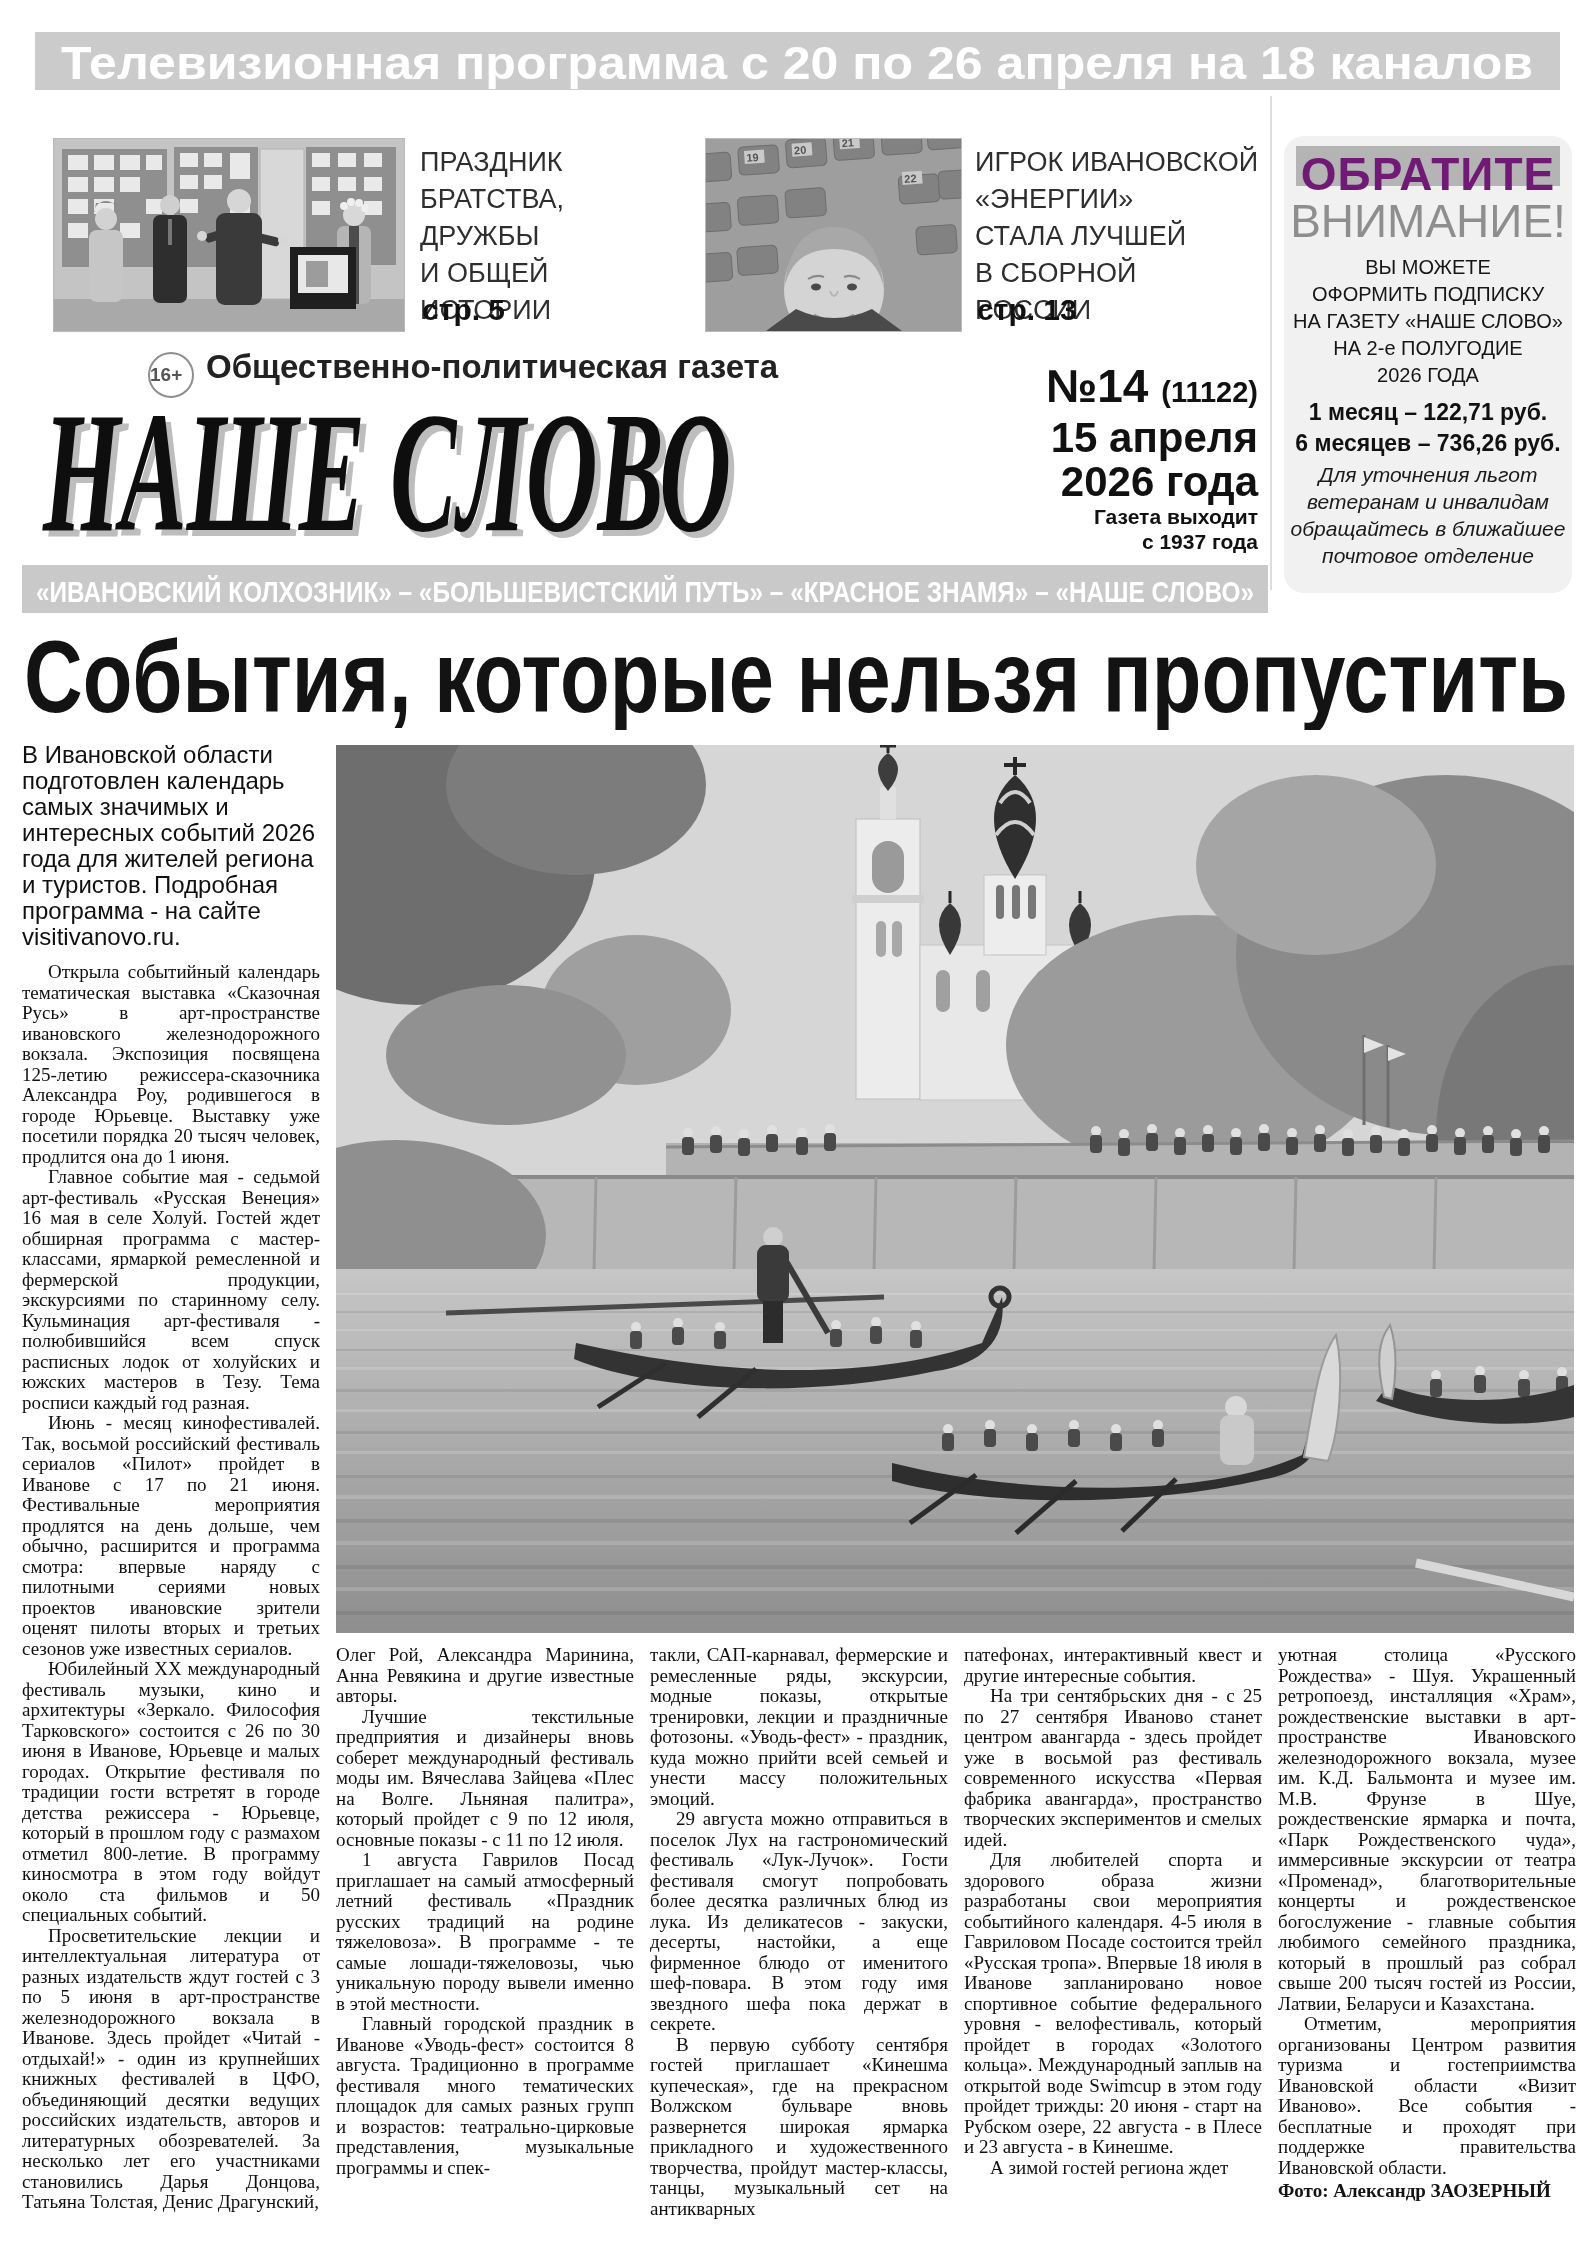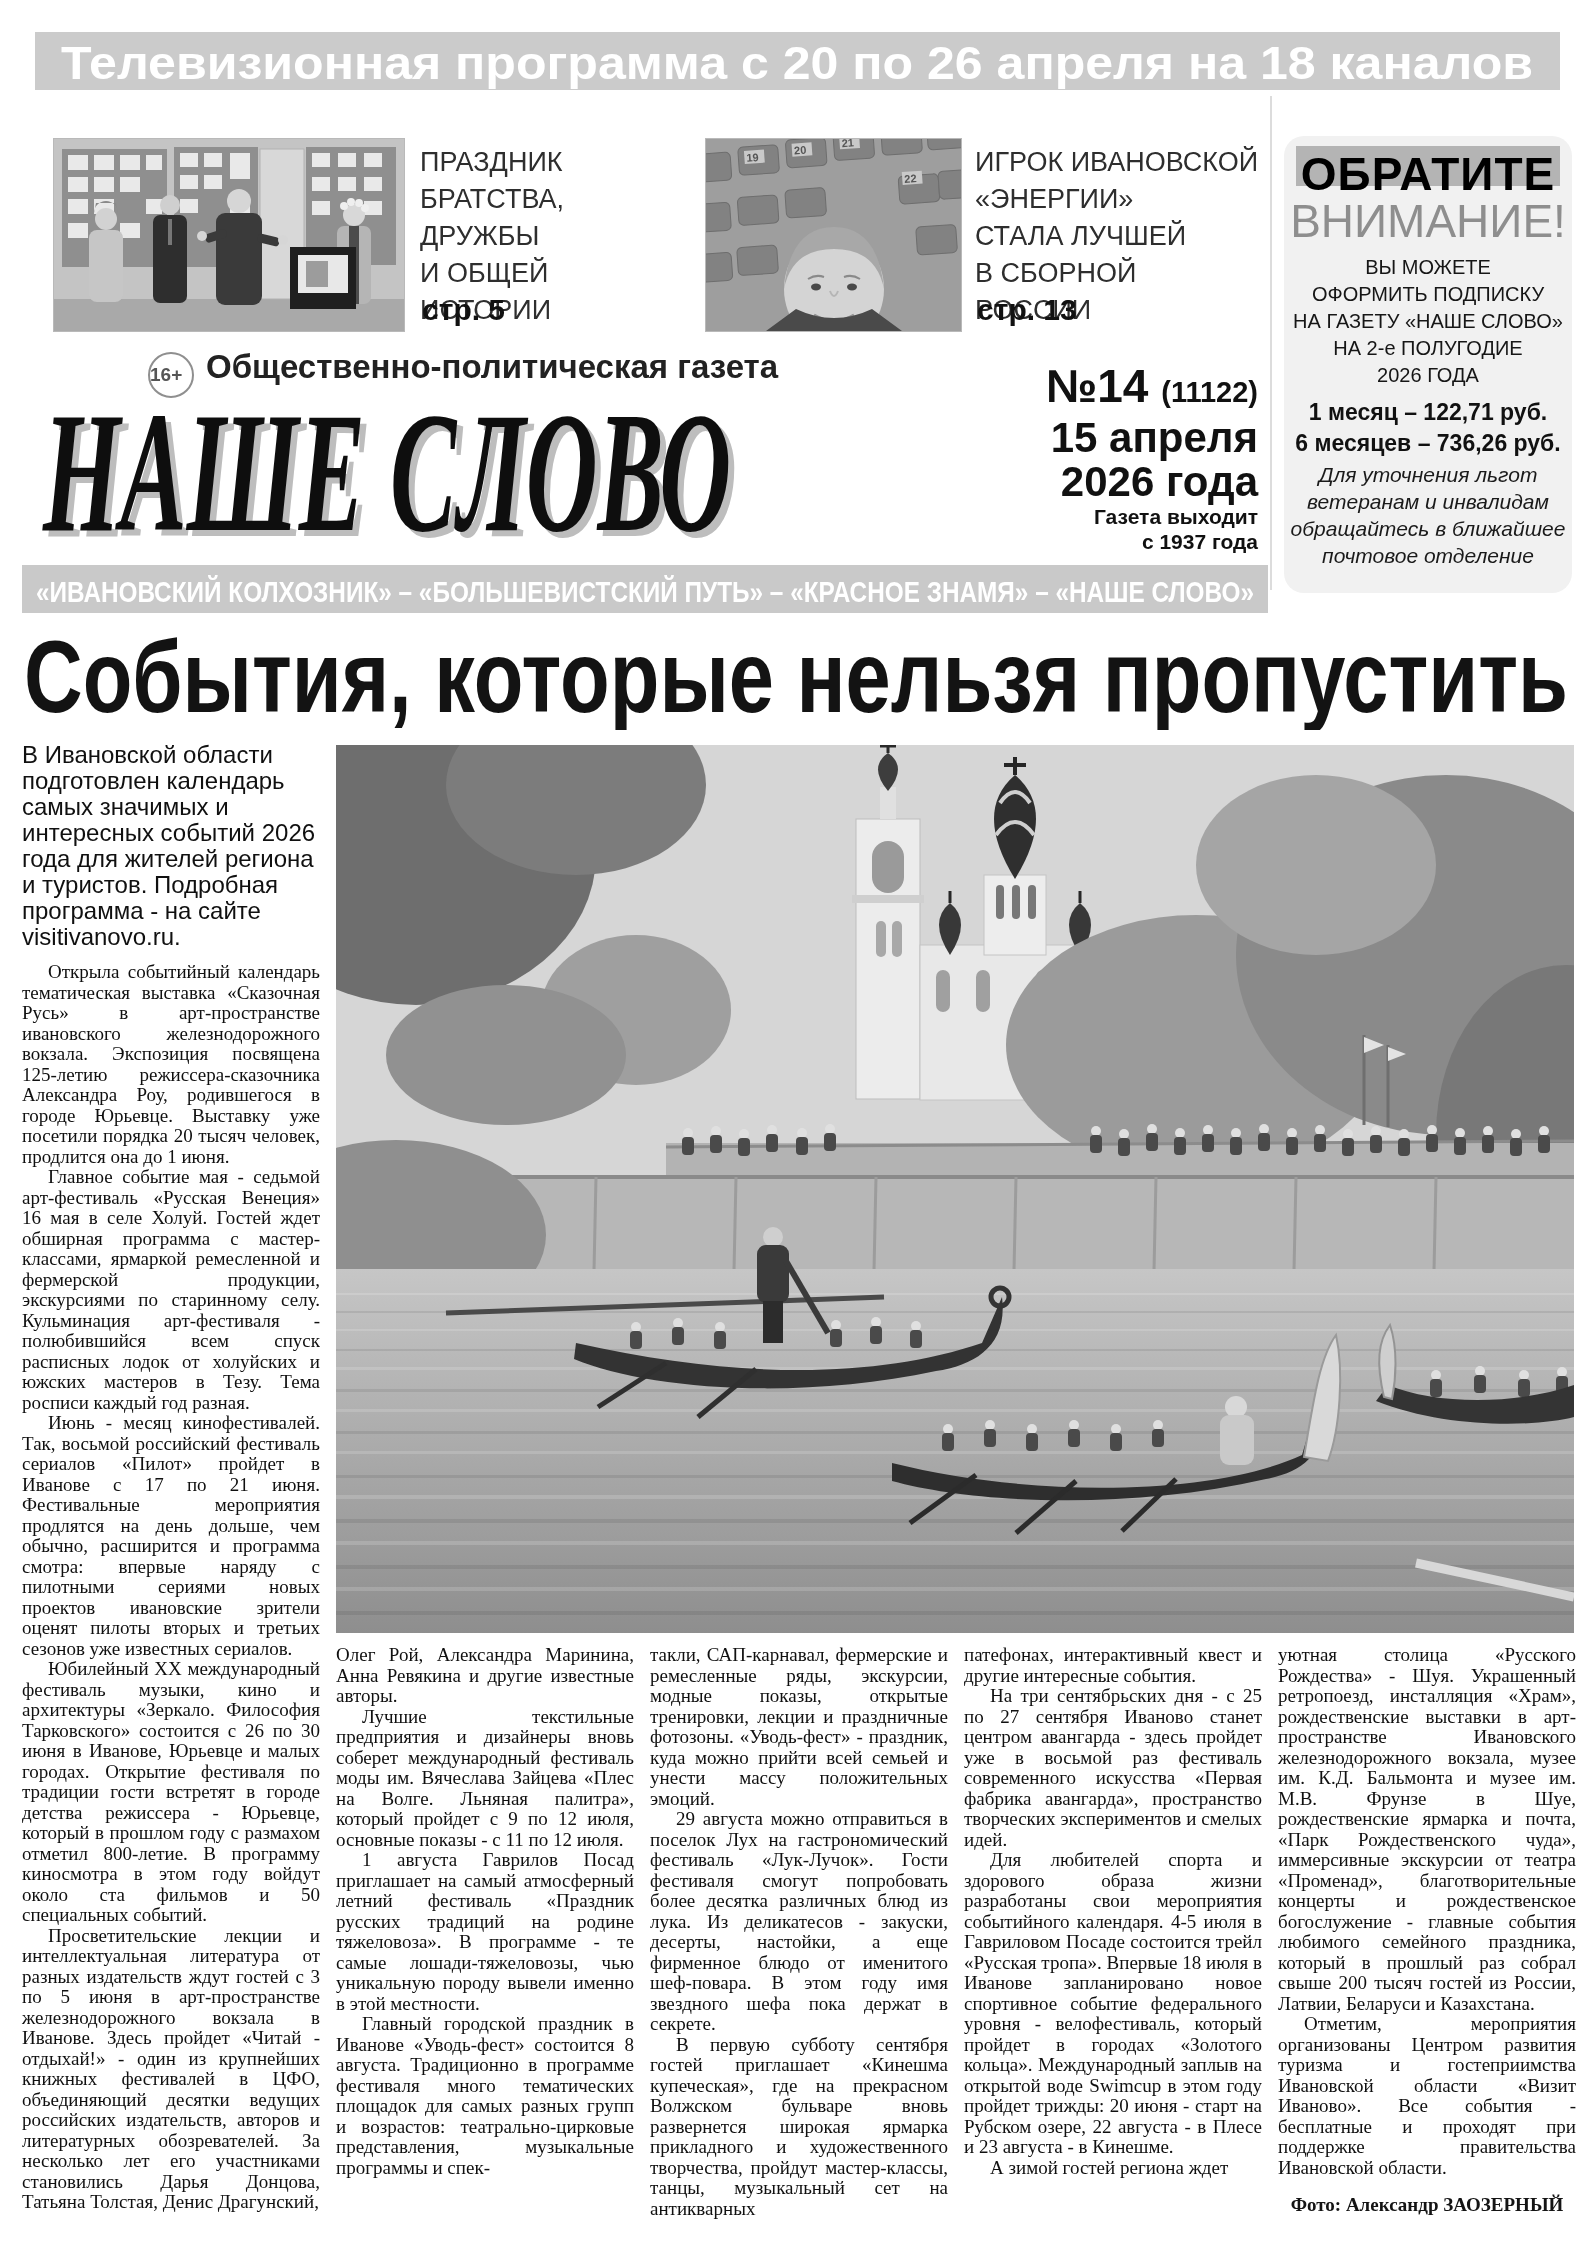--- a/index.html
+++ b/index.html
@@ -21,21 +21,21 @@
   #teaser1-ref{left:422px;top:293px;}
   #teaser2-ref{left:977px;top:293px;}
 
   
   #v-divider{left:1270px;top:96px;width:2px;height:494px;background:#dcdcdc;}
 
   
   #notice-box{left:1284px;top:136px;width:288px;height:457px;background:#f1f1f1;
               border-radius:20px;text-align:center;overflow:hidden;}
   #notice-title1{margin:10px 12px 8px;height:40px;line-height:57px;background:#b4b4b4;
-                 color:#000000;font-size:46px;font-weight:bold;letter-spacing:1px;}
+                 color:#701a75;font-size:46px;font-weight:bold;letter-spacing:1px;}
   #notice-title2{margin-top:2px;font-size:46px;font-weight:normal;color:#8e8e8e;letter-spacing:0;}
   #notice-body{margin:6px 4px 0;font-size:20px;line-height:27px;color:#161616;white-space:pre-line;}
   #notice-prices{margin-top:8px;font-weight:bold;font-size:23px;line-height:31px;color:#111;}
   #notice-note{margin-top:2px;font-style:italic;font-size:21px;line-height:27px;color:#1a1a1a;white-space:pre-line;}
 
   
   #age-badge{left:148px;top:352px;width:42px;height:42px;border:2px solid #8f8f8f;border-radius:50%;
              font-size:19px;font-weight:bold;color:#555;text-align:left;line-height:42px;background:#fff;}
   #tagline{left:206px;top:348px;font-size:33px;font-weight:bold;color:#222;}
   #masthead-svg{left:35px;top:388px;}
@@ -56,21 +56,21 @@
   #col1{left:22px;top:742px;height:1500px;}
   #col2{left:336px;top:1645px;height:600px;}
   #col3{left:650px;top:1645px;height:600px;}
   #col4{left:964px;top:1645px;height:600px;}
   #col5{left:1278px;top:1645px;height:600px;}
   #lead{font-size:24px;line-height:26px;color:#101010;margin-bottom:12px;}
   .body-p{font-family:"Liberation Serif",serif;font-size:19px;line-height:20.5px;
           text-align:justify;text-indent:26px;margin:0;color:#101010;}
   .body-p.no-indent{text-indent:0;}
   #photo-credit{font-family:"Liberation Serif",serif;font-size:19px;line-height:22px;
-                font-weight:bold;text-align:center;margin-top:16px;}
+                font-weight:bold;text-align:left;margin-top:2px;}
 
   
   #main-photo{left:336px;top:745px;width:1238px;height:888px;overflow:hidden;}
 </style>
 </head>
 <body>
 
 <div id="top-banner" class="abs">
   <svg width="1525" height="58">
     <text x="26" y="47" font-family="Liberation Sans, sans-serif" font-size="47" font-weight="bold" fill="#ffffff" textLength="1472" lengthAdjust="spacingAndGlyphs">Телевизионная программа с 20 по 26 апреля на 18 каналов</text>

